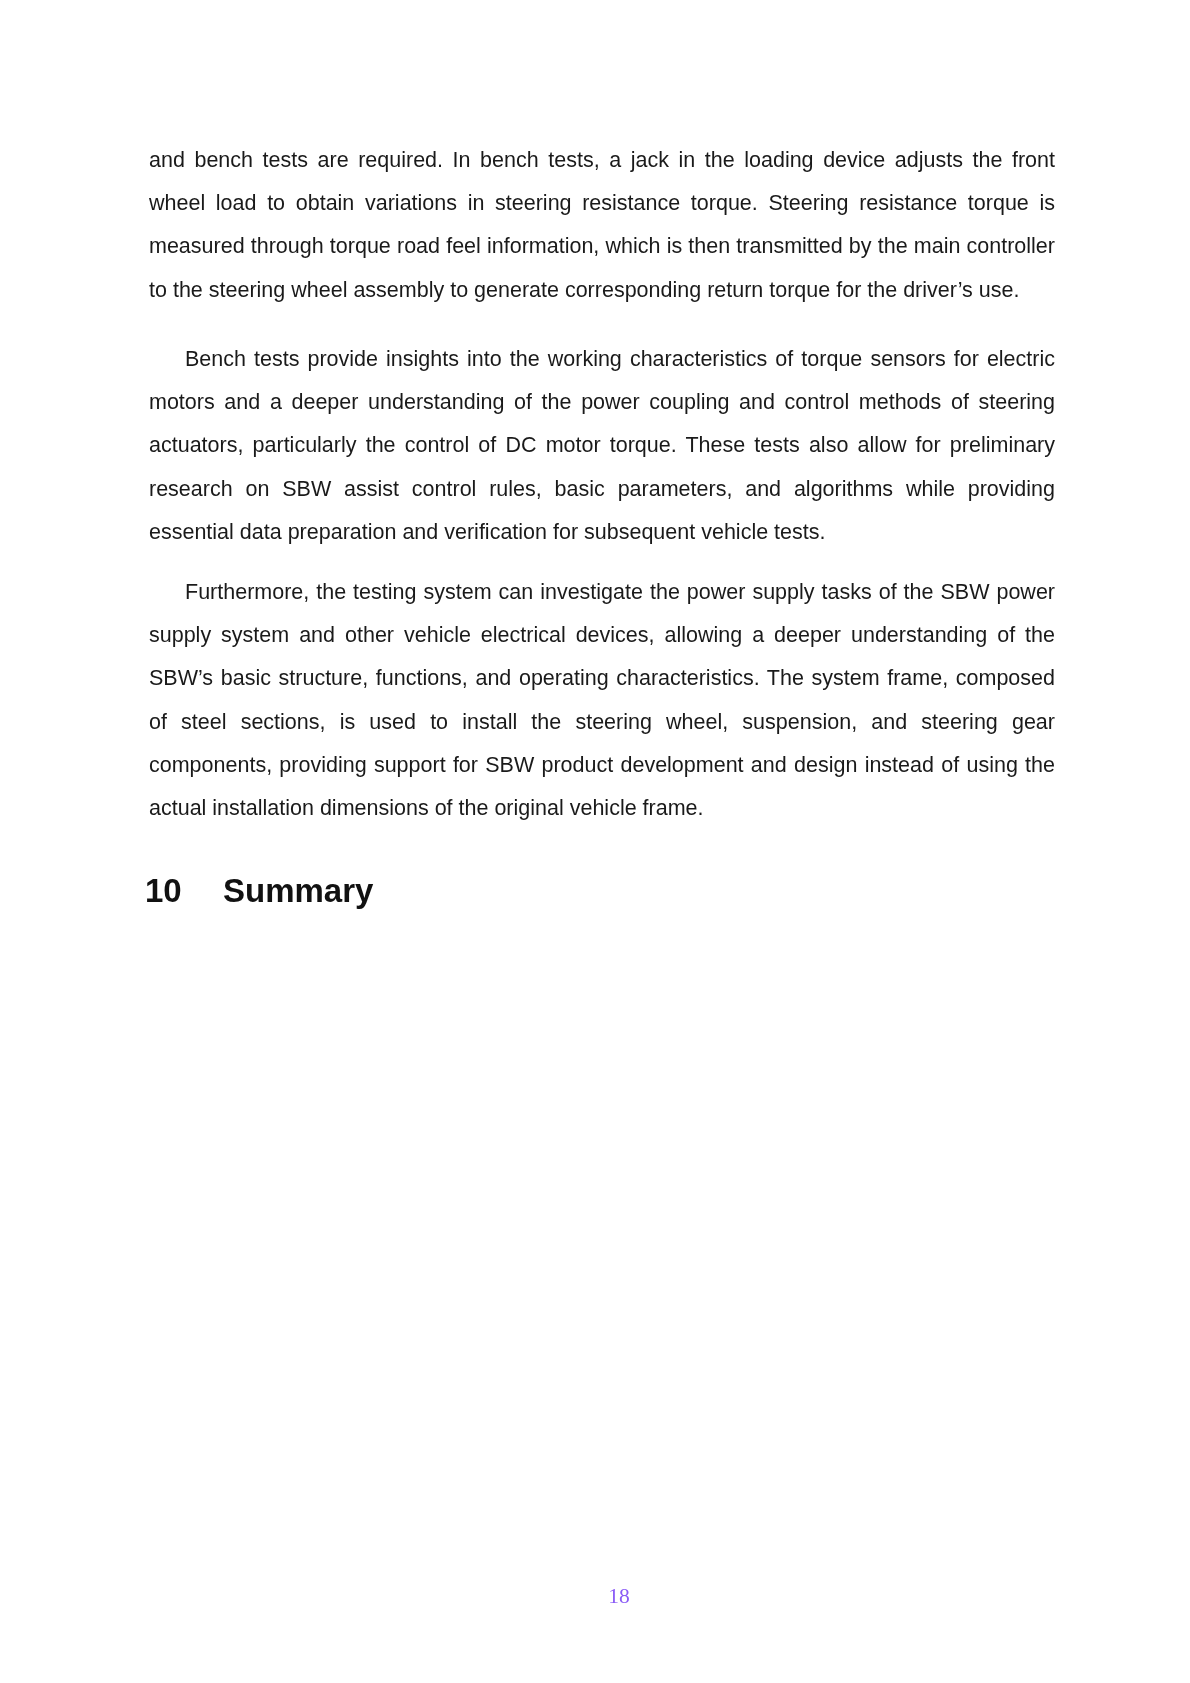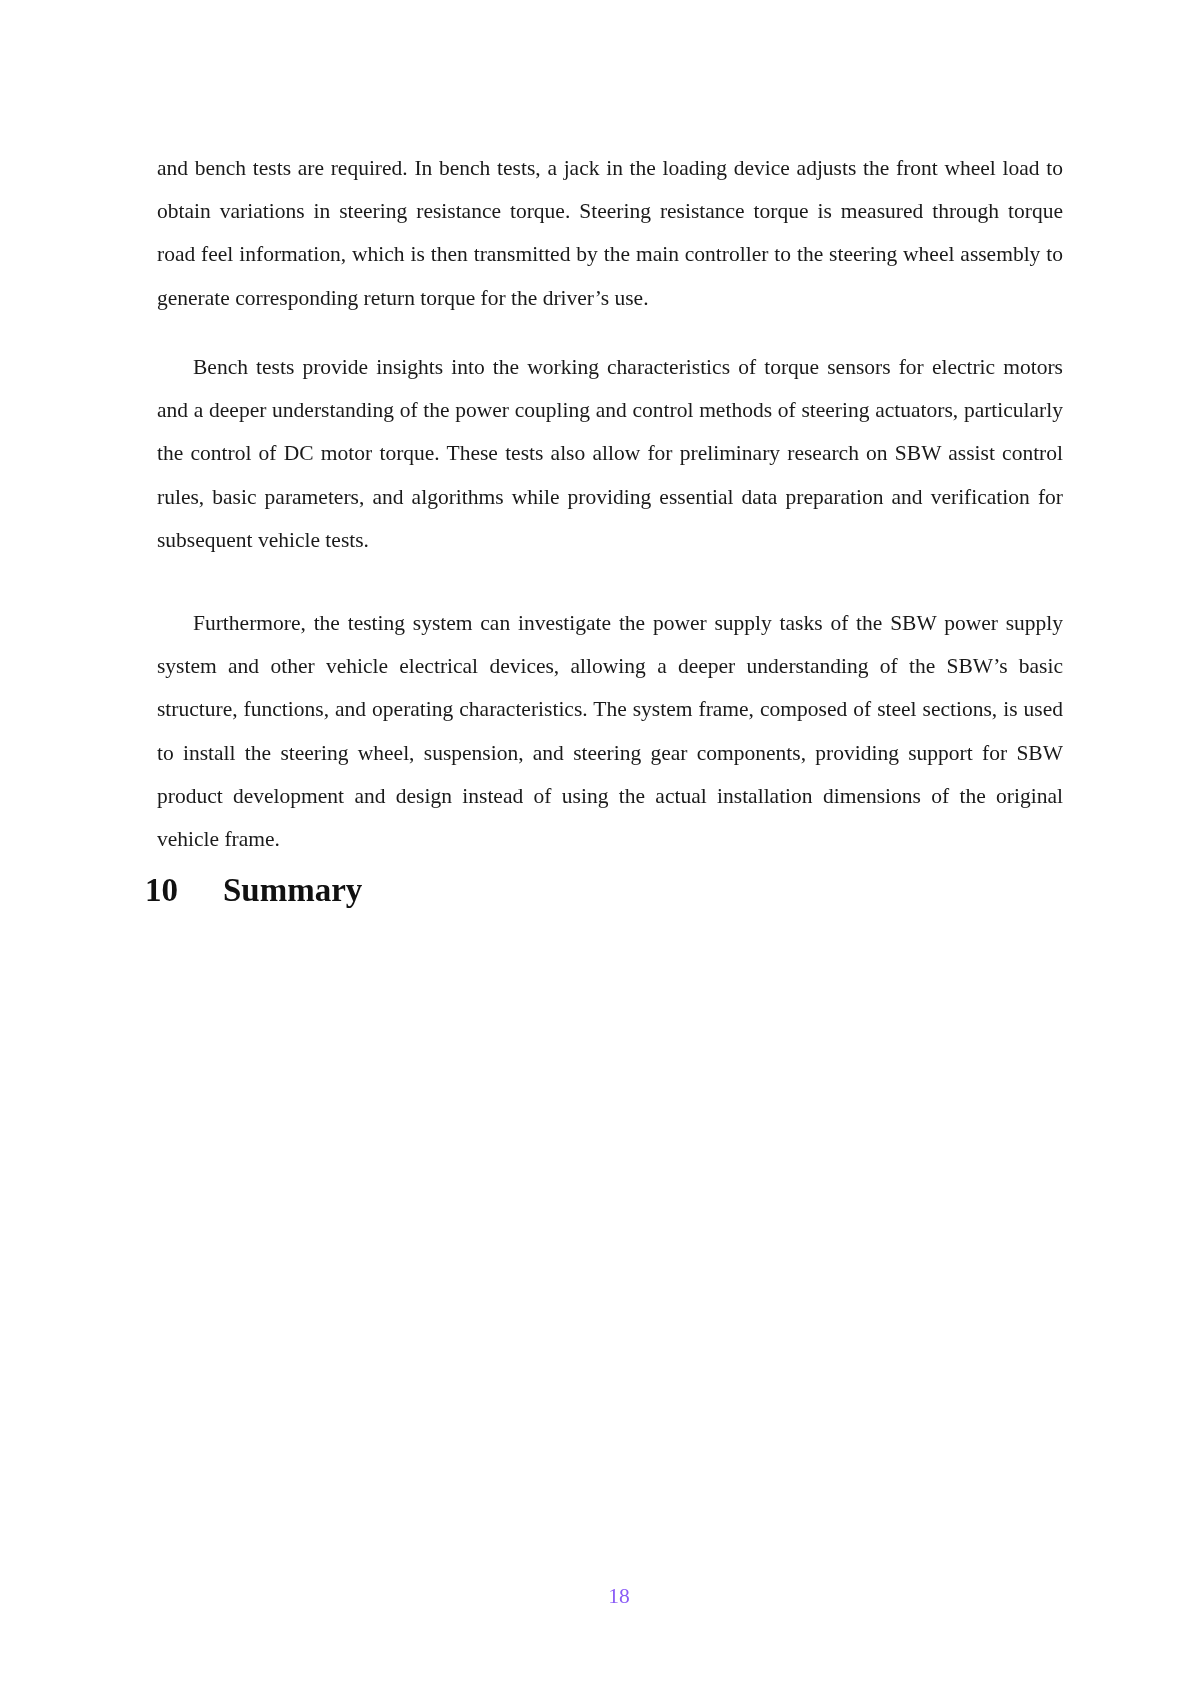--- a/index.html
+++ b/index.html
@@ -1,29 +1,29 @@
 <!DOCTYPE html>
 <html><head>
 <meta charset="utf-8">
 <style>
   html, body { margin: 0; padding: 0; background: #ffffff; }
   body { width: 1190px; height: 1683px; position: relative; overflow: hidden; }
   .page { position: absolute; left: 0; top: 0; width: 1190px; height: 1683px; background: #ffffff; }
   .text-block {
     position: absolute; left: 145px; width: 906px;
-    font-family: Liberation Serif, serif;
+    font-family: Liberation Sans, sans-serif;
     font-size: 21.5px; line-height: 43.2px; color: #1a1a1a;
-    text-align: justify; margin: 12px;
+    text-align: justify; margin: 4px;
   }
   .p-first { top: 135px; }
   .p2 { top: 334px; text-indent: 36px; }
-  .p3 { top: 590px; text-indent: 36px; }
+  .p3 { top: 567px; text-indent: 36px; }
   .heading {
     position: absolute; left: 145px; top: 872px; margin: 0;
-    font-family: Liberation Serif, serif;
+    font-family: Liberation Sans, sans-serif;
     font-size: 33px; font-weight: bold; color: #111111;
   }
   .heading .num { display: inline-block; width: 78px; }
   .p-summary { top: 950px; }
   .page-number {
     position: absolute; left: 0; width: 1190px; top: 1584px; text-align: center;
     font-family: "Liberation Serif", "DejaVu Serif", serif; font-size: 21.5px; color: #8b5cf6; padding-left: 24px;
   }
 </style>
 </head>

